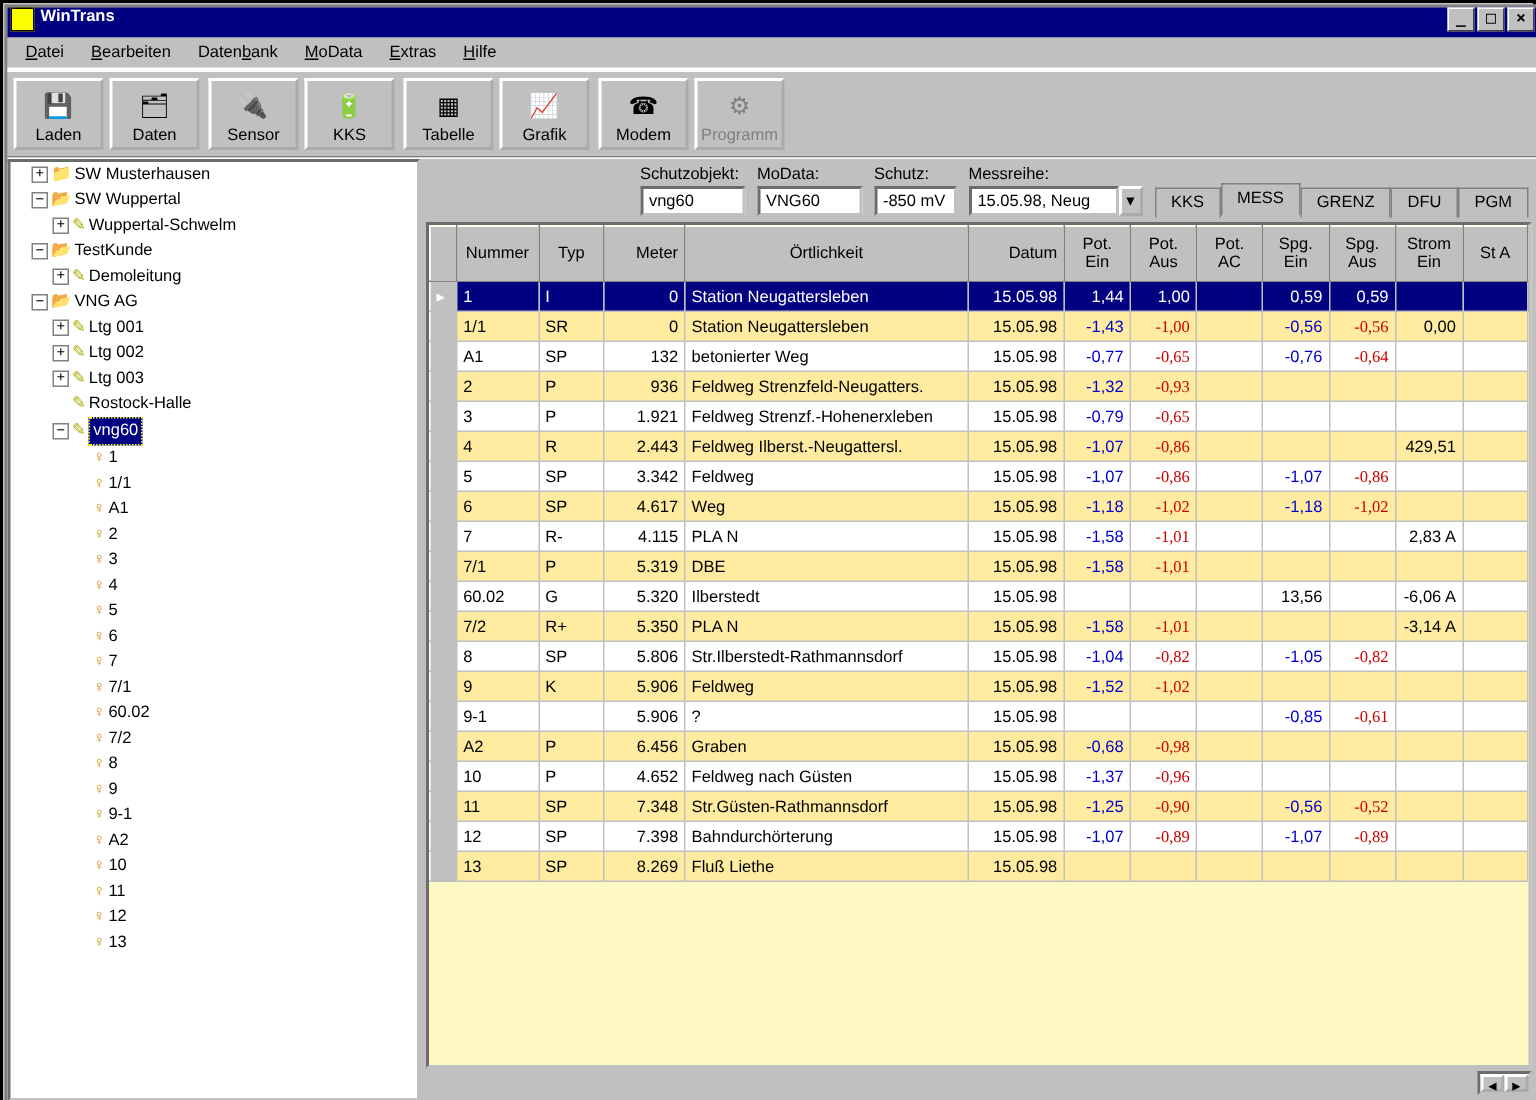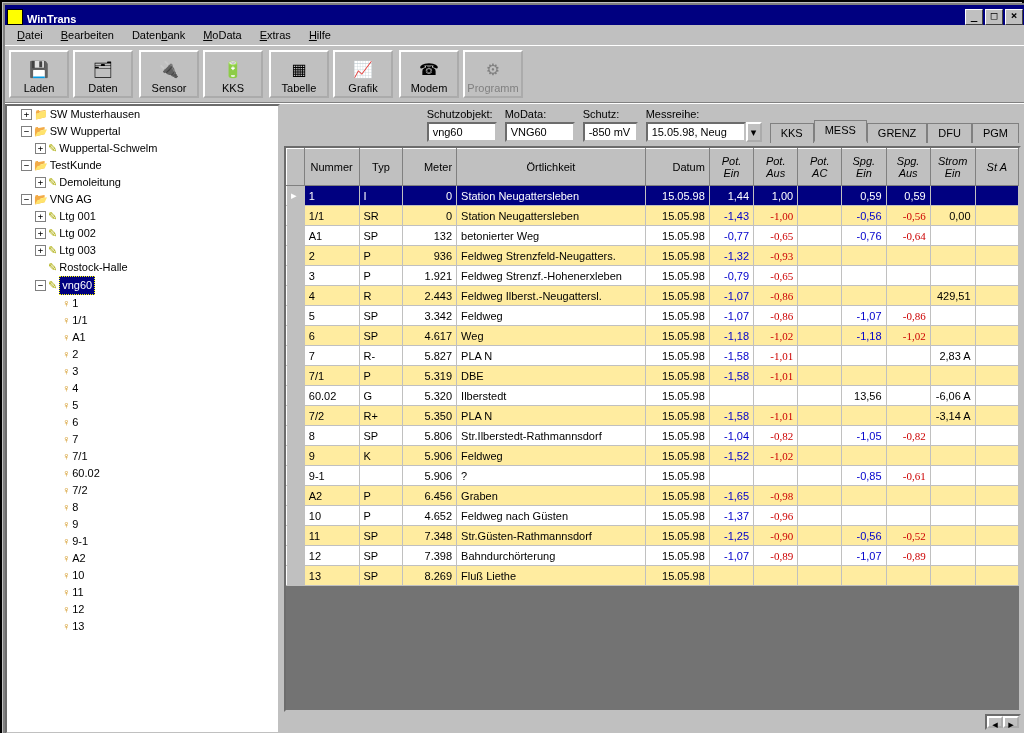--- a/index.html
+++ b/index.html
@@ -1,25 +1,25 @@
 <!DOCTYPE html>
 <html><head>
 <meta charset="utf-8">
 <style>
 * { box-sizing: border-box; font-family: "MS Sans Serif", Tahoma, sans-serif; font-size: 11px; }
 body { margin: 0; background: #555; }
 .app-window { width: 1024px; height: 733px; margin: 0 auto; background: #c0c0c0; display: flex; flex-direction: column; border: 2px solid #808080; }
 .outer-edge { border: 2px solid #000; padding: 1px; background:#c0c0c0; }
 
-.title-bar { background: linear-gradient(#000080,#000080); color:#fff; height:20px; display:flex; align-items:flex-end; padding:0 2px; }
+.title-bar { background: linear-gradient(#000080,#000080); color:#fff; height:20px; display:flex; align-items:flex-start; padding:0 2px; }
 .title-bar .app-icon { width:16px; height:16px; background:#ff0; display:inline-block; margin-right:4px; border:1px solid #000;}
 .title-bar .title { flex:1; font-weight:bold; }
 .title-bar .win-btn { width:18px; height:16px; background:#c0c0c0; border:1px solid #fff; border-right-color:#404040; border-bottom-color:#404040; margin-left:2px; text-align:center; line-height:12px; font-family: monospace; font-weight:bold; color:#000;}
 
-.menu-bar { background:#c0c0c0; padding:2px 4px; display:flex; gap:2px; border-bottom:1px solid #ffffff;}
+.menu-bar { background:#c0c0c0; padding:2px 4px; display:flex; gap:2px; border-bottom:3px solid #ffffff;}
 .menu-item { padding:2px 8px; }
 .menu-item .ul { text-decoration: underline; }
 
 .toolbar { background:#c0c0c0; padding:4px; display:flex; gap:6px; border-bottom:1px solid #808080;}
 .toolbar .tool-group { display:flex; gap:4px; }
 .tool-btn { width:60px; height:48px; background:#c0c0c0; border:2px outset #fff; display:flex; flex-direction:column; align-items:center; justify-content:flex-end; padding-bottom:2px; }
 .tool-btn.disabled { color:#808080; }
 .tool-btn .tb-icon { width:28px; height:22px; margin-bottom:2px; display:flex; align-items:center; justify-content:center; font-size:16px;}
 
 .body-area { flex:1; display:flex; min-height:0; border-top:1px solid #fff;}
@@ -37,38 +37,38 @@
 .form-row { display:flex; align-items:flex-end; gap:8px; padding:4px 6px; }
 .form-field { display:flex; flex-direction:column; }
 .form-field label { margin-bottom:2px; }
 .form-field .text-in { border:2px inset #c0c0c0; background:#fff; padding:2px 4px; height:20px; min-width:70px;}
 .form-field .combo { display:flex; }
 .form-field .combo .arrow { width:16px; height:20px; border:2px outset #fff; background:#c0c0c0; text-align:center; line-height:16px;}
 .tab-strip { margin-left:auto; display:flex; align-items:flex-end; gap:0; }
 .tab { padding:3px 10px; border:1px solid #808080; border-bottom:none; background:#c0c0c0; position:relative; top:1px; height:20px;}
 .tab.active { background:#c0c0c0; border-bottom:1px solid #c0c0c0; font-weight:normal; z-index:2; top:0; height:22px;}
 
-.grid-wrap { flex:1; border:2px inset #c0c0c0; margin:0 4px 2px 4px; background:#737373; overflow:auto; min-height:0;}
+.grid-wrap { flex:1; border:2px inset #c0c0c0; margin:0 4px 2px 4px; background:#fef9c3; overflow:auto; min-height:0;}
 table.grid { border-collapse:collapse; width:100%; }
 table.grid th { background:#c0c0c0; border:1px solid #808080; border-top-color:#fff; border-left-color:#fff; font-weight:normal; padding:6px 4px; position:sticky; top:0;}
 table.grid td { border-right:1px solid #c0c0c0; border-bottom:1px solid #c0c0c0; padding:2px 4px; height:20px; white-space:nowrap;}
 table.grid tr.yellow td { background:#ffeca0; }
 table.grid tr.white td { background:#fff; }
 table.grid tr.selected td { background:#000080; color:#fff; }
 .col-row-header { width:18px; background:#c0c0c0 !important; border:1px solid #808080; border-top-color:#fff; border-left-color:#fff;}
 .num-neg-blue { color:#0000cc; text-align:right;}
 .num-neg-red { color:#cc0000; text-align:right;font-family:Liberation Serif, serif;}
 .num-plain { text-align:right; }
 .txt-left { text-align:left; }
 .col-nummer { width:55px; }
 .col-typ { width:45px; }
 .col-meter { width:55px; text-align:right;}
 .col-ort { width:190px; }
 .col-datum { width:65px; text-align:right;}
-.col-small { width:45px;font-style:italic; }
+.col-small { width:45px; }
 
 .hscroll { height:16px; background:#c0c0c0; margin:0 4px 4px 4px; border:2px inset #c0c0c0; display:flex;}
 .hscroll .sarrow { width:16px; border:2px outset #fff; text-align:center; line-height:12px;}
 .hscroll .strack { flex:1; background:#e0e0e0;}
 
 .status-bar { height:22px; border-top:1px solid #fff; background:#c0c0c0; display:flex; align-items:center; padding:2px 4px; gap:4px;}
 .status-cell { border:1px inset #c0c0c0; padding:2px 6px; height:18px; display:flex; align-items:center;}
 .status-spacer { flex:1; }
 .sig-bars { display:inline-flex; align-items:flex-end; gap:1px; height:12px;}
 .sig-bars span { width:2px; background:#008; display:inline-block;}
@@ -538,21 +538,21 @@
                   <td class="num-plain"></td>
                   <td class="num-neg-blue">-1,18</td>
                   <td class="num-neg-red">-1,02</td>
                   <td class="num-plain"></td>
                   <td></td>
                 </tr>
                 <tr class="white">
                   <td class="col-row-header"></td>
                   <td class="txt-left">7</td>
                   <td class="txt-left">R-</td>
-                  <td class="num-plain">5.827</td>
+                  <td class="num-plain">4.115</td>
                   <td class="txt-left">     PLA        N</td>
                   <td class="num-plain">15.05.98</td>
                   <td class="num-neg-blue">-1,58</td>
                   <td class="num-neg-red">-1,01</td>
                   <td class="num-plain"></td>
                   <td class="num-plain"></td>
                   <td class="num-plain"></td>
                   <td class="num-plain">2,83 A</td>
                   <td></td>
                 </tr>
@@ -646,21 +646,21 @@
                   <td class="num-plain"></td>
                   <td></td>
                 </tr>
                 <tr class="yellow">
                   <td class="col-row-header"></td>
                   <td class="txt-left">A2</td>
                   <td class="txt-left">P</td>
                   <td class="num-plain">6.456</td>
                   <td class="txt-left">Graben</td>
                   <td class="num-plain">15.05.98</td>
-                  <td class="num-neg-blue">-1,65</td>
+                  <td class="num-neg-blue">-0,68</td>
                   <td class="num-neg-red">-0,98</td>
                   <td class="num-plain"></td>
                   <td class="num-plain"></td>
                   <td class="num-plain"></td>
                   <td class="num-plain"></td>
                   <td></td>
                 </tr>
                 <tr class="white">
                   <td class="col-row-header"></td>
                   <td class="txt-left">10</td>

